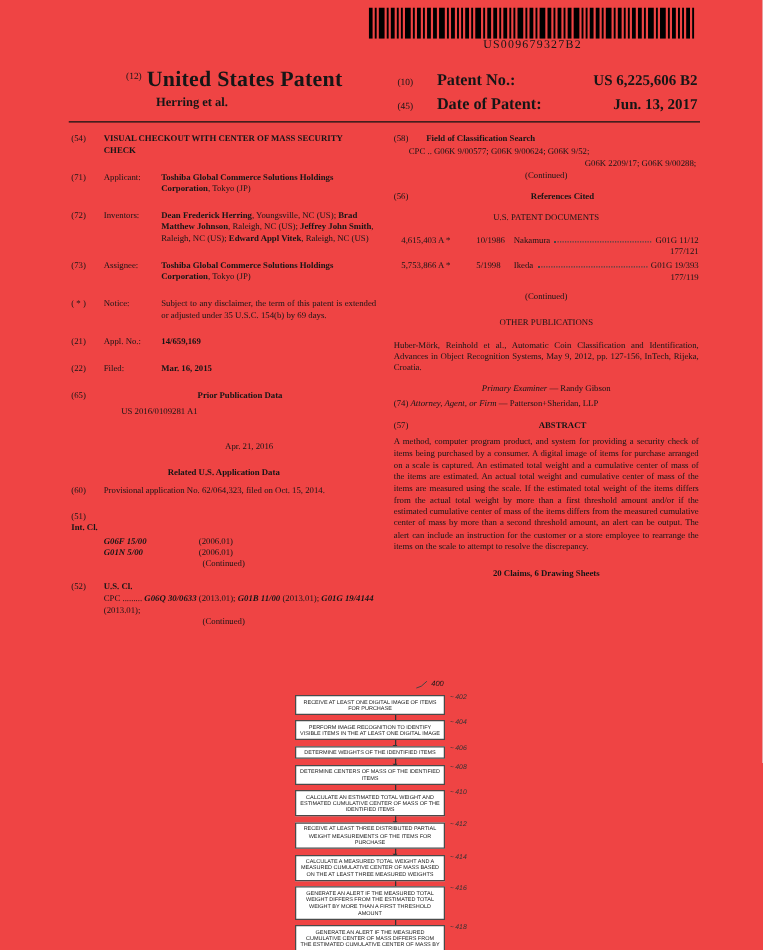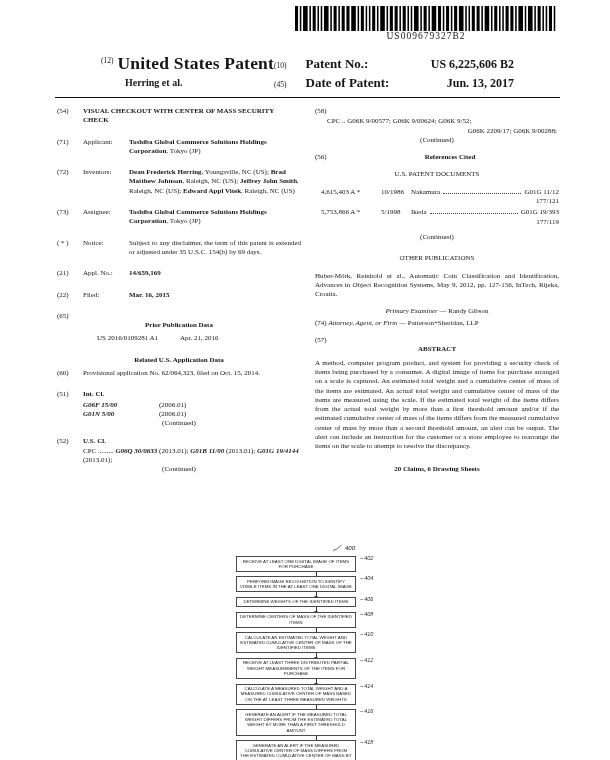--- a/index.html
+++ b/index.html
@@ -1,26 +1,26 @@
 <!DOCTYPE html>
 <html><head>
 <meta charset="utf-8">
 <style>
   html,body{margin:0;padding:0;background:#e8e8e8;}
   .page{
-    position:relative; width:610px; height:760px; background:#ffffff;
+    position:relative; width:610px; height:760px; background:#ef4444;
     font-family:"Liberation Serif", serif; color:#161616; overflow:hidden;
     margin:0 auto;
   }
   
   .barcode-wrap{position:absolute; top:6px; left:288px; width:276px; text-align:center;}
   .barcode-svg{width:262px; height:25px; display:block; margin:0 auto;}
   .barcode-text{font-size:9.5px; letter-spacing:1px; margin-top:0px;}
   
-  .header{position:absolute; top:53px; left:57px; right:52px; display:flex; justify-content:center;}
+  .header{position:absolute; top:53px; left:57px; right:52px; display:flex; justify-content:flex-end;gap:44px;}
   .hdr-num{font-size:7.5px; vertical-align:6px;}
   .hdr-title{font-size:17.5px; font-weight:bold; letter-spacing:0.2px;}
   .hdr-authors{font-size:10px; font-weight:bold; margin:3px 0 0 24px;}
   .hdr-right{width:240px; padding-top:3px;}
   .hdr-right .row{display:flex; align-items:baseline; margin-bottom:3px;}
   .hdr-right .num{font-size:7.5px; margin-right:19px;}
   .hdr-right .lbl{font-size:13px; font-weight:bold;}
   .hdr-right .val{font-size:12px; font-weight:bold; margin-left:auto;}
   .rule{position:absolute; top:97px; left:55px; right:50px; border-top:1.3px solid #111;}
   
@@ -31,24 +31,24 @@
   .enum{width:26px; flex:none;}
   .elabel{width:46px; flex:none;}
   .econtent{flex:1;}
   .b{font-weight:bold;}
   .bi{font-weight:bold; font-style:italic;}
   .i{font-style:italic;}
   .just{text-align:justify;}
   .center{text-align:center;}
   .right{text-align:right;}
   .heading-c{flex:1; text-align:center; font-weight:bold;}
-  .mb8{margin-bottom:8px;} .mb4{margin-bottom:4px;flex-direction:column;}
+  .mb8{margin-bottom:8px;} .mb4{margin-bottom:4px;}
   .indent{margin-left:26px;}
   .pubrow{display:flex; margin:4px 0 12px 40px;}
-  .pubrow .pdate{margin-left:22px;}
+  .pubrow .pdate{margin-left:22px;margin-top:28px;}
   .intcl-row{display:flex; margin-left:26px;gap:10px;}
   .intcl-code{width:66px; flex:none;}
   .cit{display:flex; align-items:baseline; margin-left:6px;}
   .cit .c-pat{width:60px; flex:none;}
   .cit .c-date{width:30px; flex:none;}
   .leader{flex:1; border-bottom:1.1px dotted #444; margin:0 3px 1.5px;}
   .cit2{text-align:right; margin-bottom:2px;}
   
   .flowchart{position:absolute; top:556px; left:236px; width:160px;
              font-family:"Liberation Sans", sans-serif;}
@@ -216,21 +216,21 @@
 
       <div>
         <div class="center b mb4">Related U.S. Application Data</div>
         <div class="entry">
           <span class="enum">(60)</span>
           <span class="econtent just">Provisional application No. 62/064,323, filed on Oct. 15, 2014.</span>
         </div>
       </div>
 
       <div>
-        <div class="entry" style="margin-bottom:1px;">
+        <div class="entry" style="margin-bottom:1px;flex-direction:column;">
           <span class="enum">(51)</span>
           <span class="econtent b">Int. Cl.</span>
         </div>
         <div class="intcl-row">
           <span class="intcl-code bi">G06F 15/00</span>
           <span>(2006.01)</span>
         </div>
         <div class="intcl-row">
           <span class="intcl-code bi">G01N 5/00</span>
           <span>(2006.01)</span>
@@ -247,20 +247,21 @@
         <div class="center">(Continued)</div>
       </div>
 
     </div>
 
     <div class="col">
 
       <div>
         <div class="entry" style="margin-bottom:1px;">
           <span class="enum">(58)</span>
+          <span class="econtent b">Field of Classification Search</span>
         </div>
         <div style="margin-left:12px;">CPC .. G06K 9/00577; G06K 9/00624; G06K 9/52;</div>
         <div class="right" style="margin-right:2px;">G06K 2209/17; G06K 9/00288;</div>
         <div class="center mb8">(Continued)</div>
       </div>
 
       <div>
         <div class="entry mb8">
           <span class="enum">(56)</span>
           <span class="heading-c">References Cited</span>

